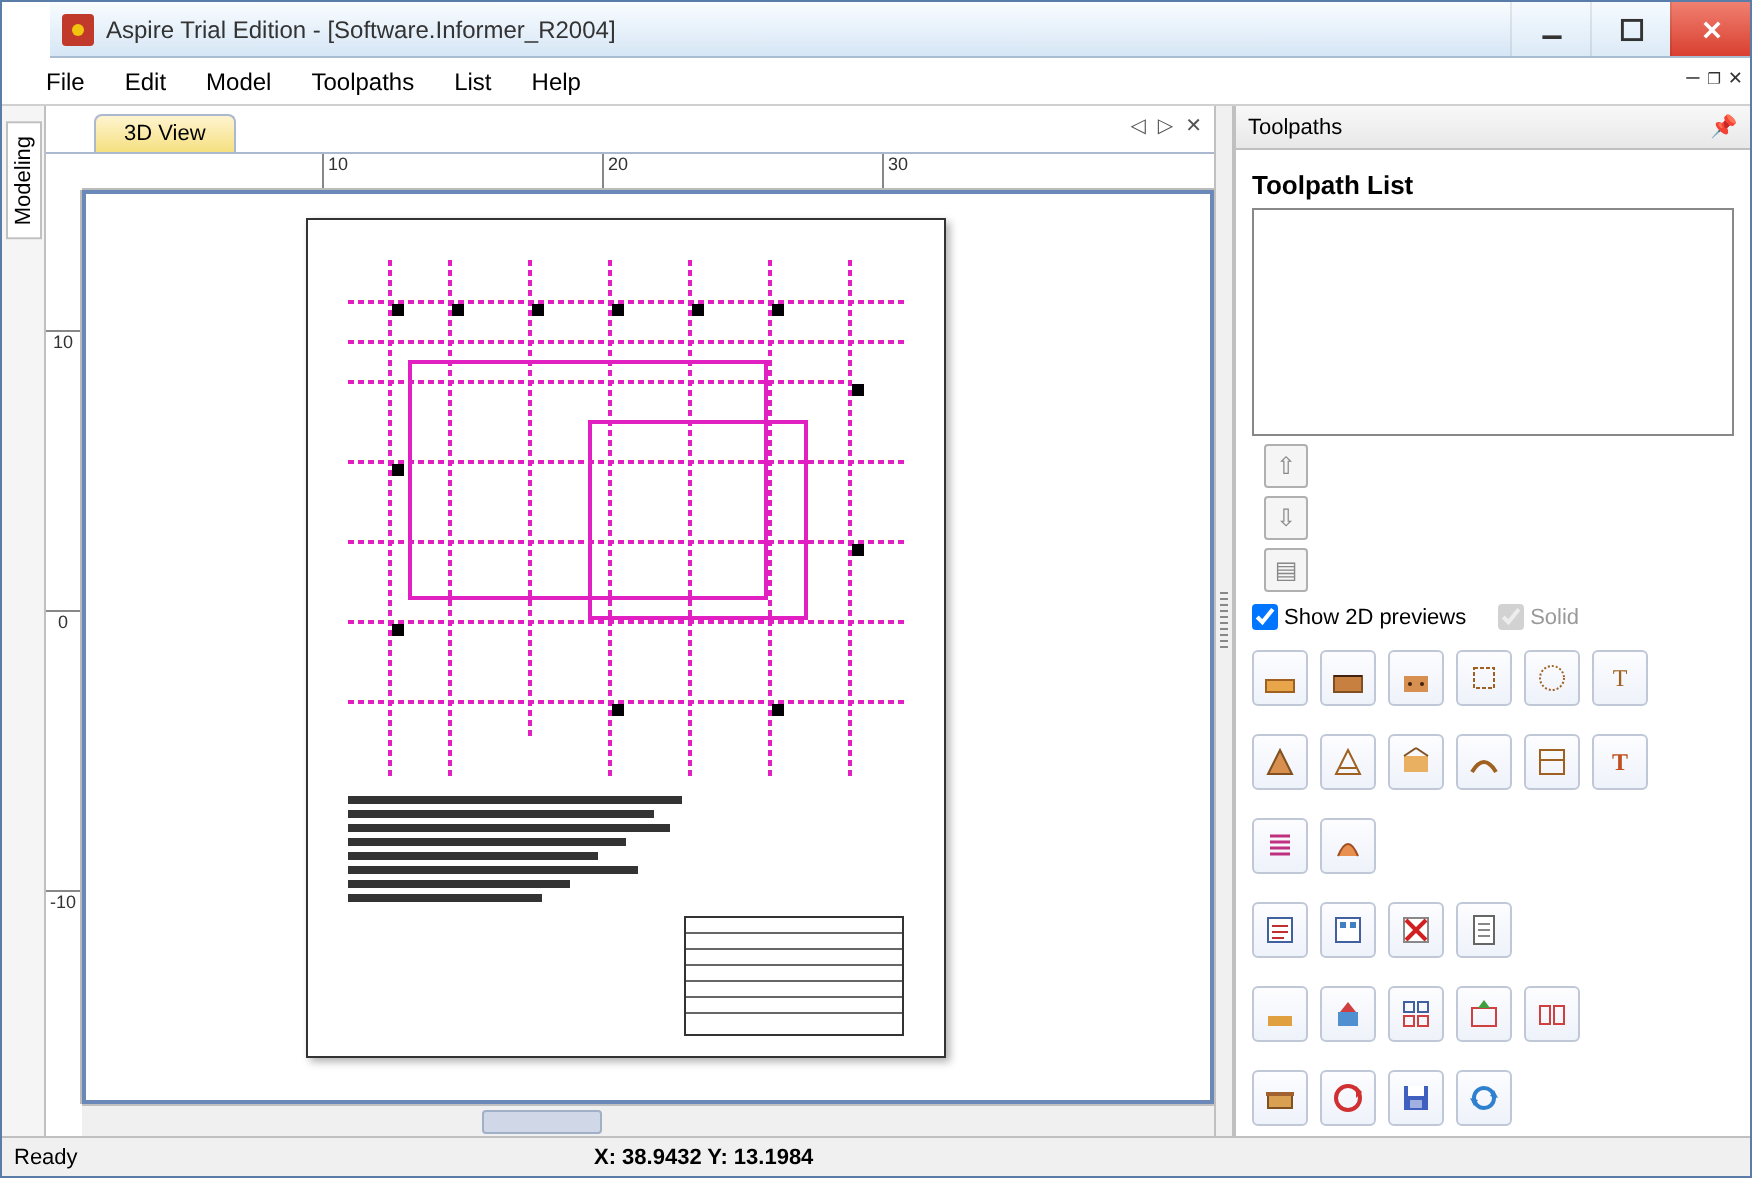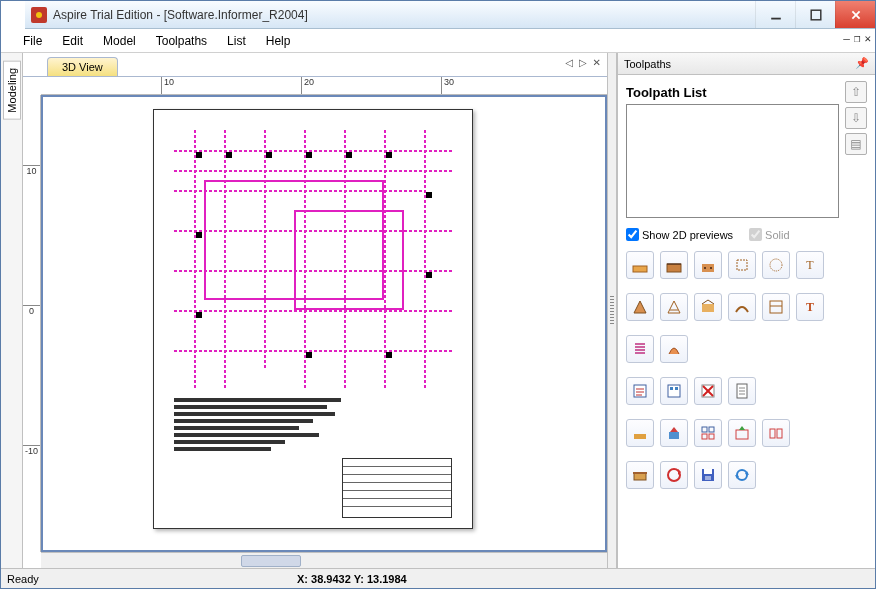--- a/index.html
+++ b/index.html
@@ -199,21 +199,21 @@
     <div class="splitter">
         <div class="grip"></div>
       </div>
 
     <div class="right-panel">
       <div class="panel-header">
         <span>Toolpaths</span>
         <span class="pin">📌</span>
       </div>
       <div class="panel-body">
-        <div style="display:flex;">
+        <div style="display:flex;flex-direction:column;">
           <div style="flex:1;">
             <div class="section-title">Toolpath List</div>
             <div class="listbox"></div>
           </div>
           <div class="side-btns">
             <div class="side-btn">⇧</div>
             <div class="side-btn">⇩</div>
             <div class="side-btn">▤</div>
           </div>
         </div>

